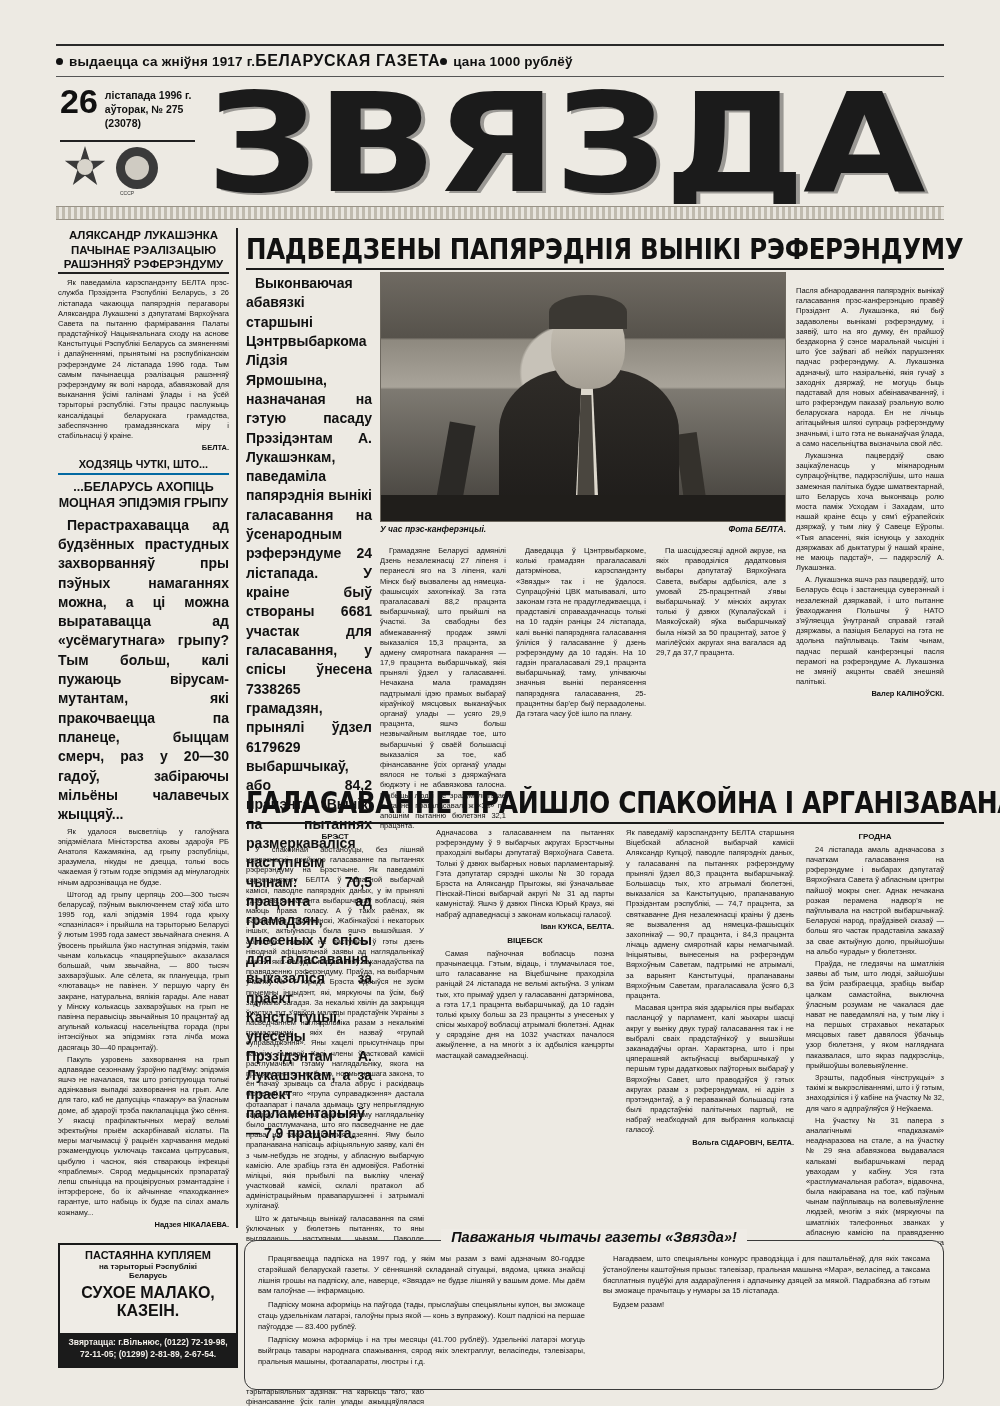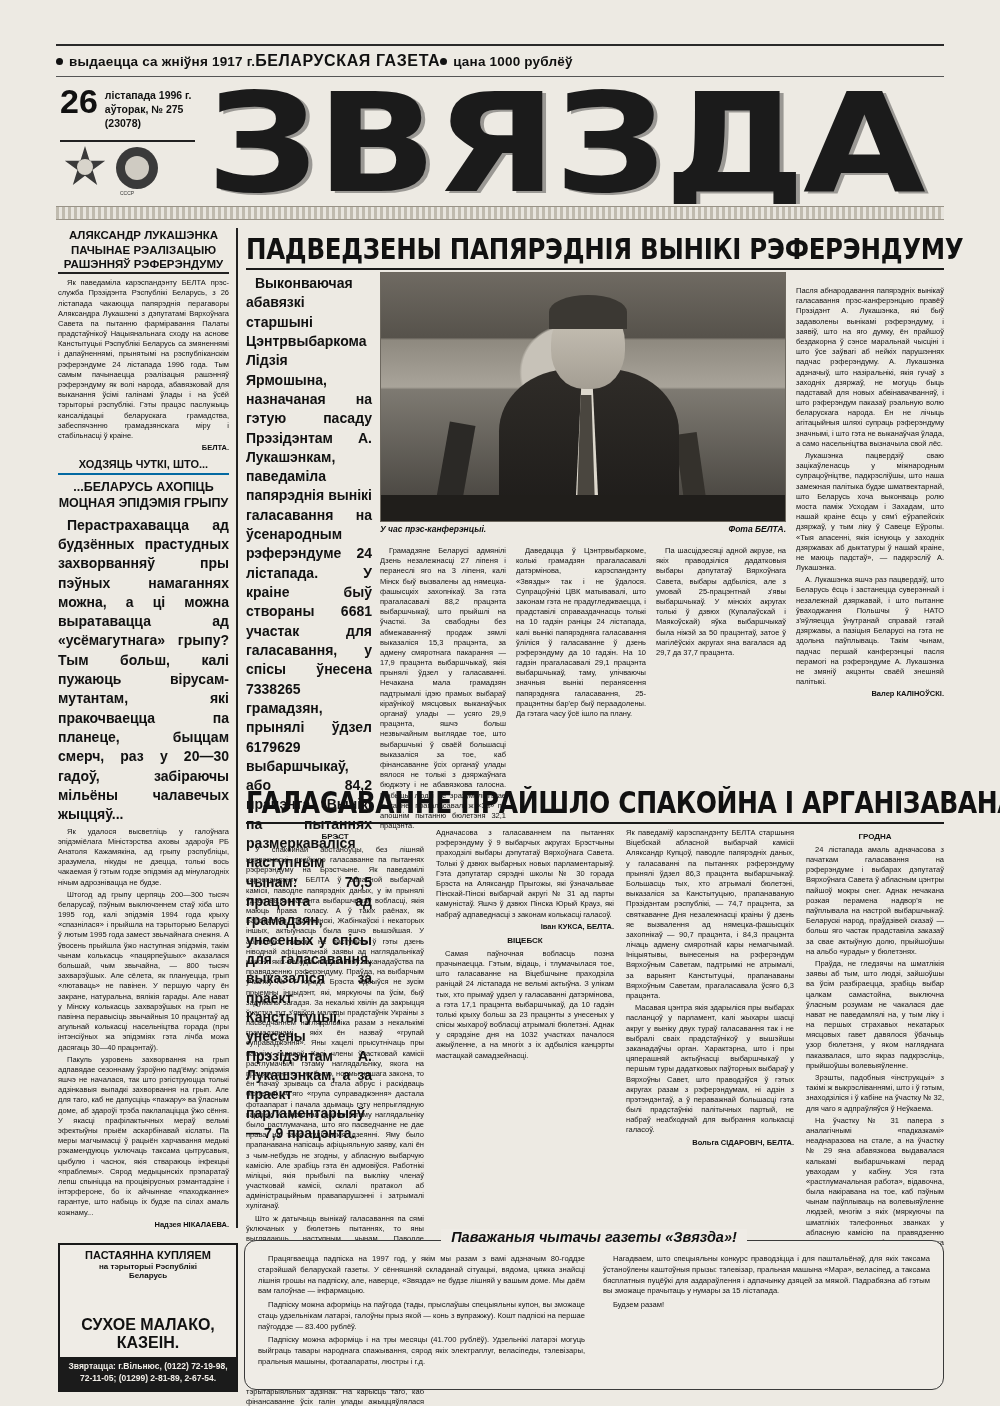--- a/index.html
+++ b/index.html
@@ -98,21 +98,21 @@
   .boldlead { font-weight:bold; font-size:14px; line-height:1.38; text-align:justify; }
   .boldlead p { text-indent:9px; margin:0 0 2px; }
 
   
   .adbox {
     position:absolute; left:58px; top:1243px; width:180px; border:2px solid #1a1a1a;
     text-align:center; background:#efece6;
   }
   .adbox .l1 { font-weight:bold; font-size:11px; padding:4px 2px 0; }
   .adbox .l2 { font-size:8px; padding:1px 20px 3px; font-weight:600;}
-  .adbox .l3 { font-weight:bold; font-size:16px; line-height:1.12; padding:1px 2px 5px;margin-top:32px; }
+  .adbox .l3 { font-weight:bold; font-size:16px; line-height:1.12; padding:1px 2px 13px; }
   .adbox .l4 { background:#1b1b1b; color:#f2efe9; font-weight:bold; font-size:8.5px;
                line-height:1.4; padding:4px 2px 5px; }
 
   
   .head1 {
     position:absolute; left:246px; top:232px; width:698px;
     font-family:"DejaVu Sans", sans-serif;
     font-weight:bold; font-size:24.5px; letter-spacing:-.3px;
     text-align:center; transform:scaleY(1.18); transform-origin:top center;
     white-space:nowrap;

